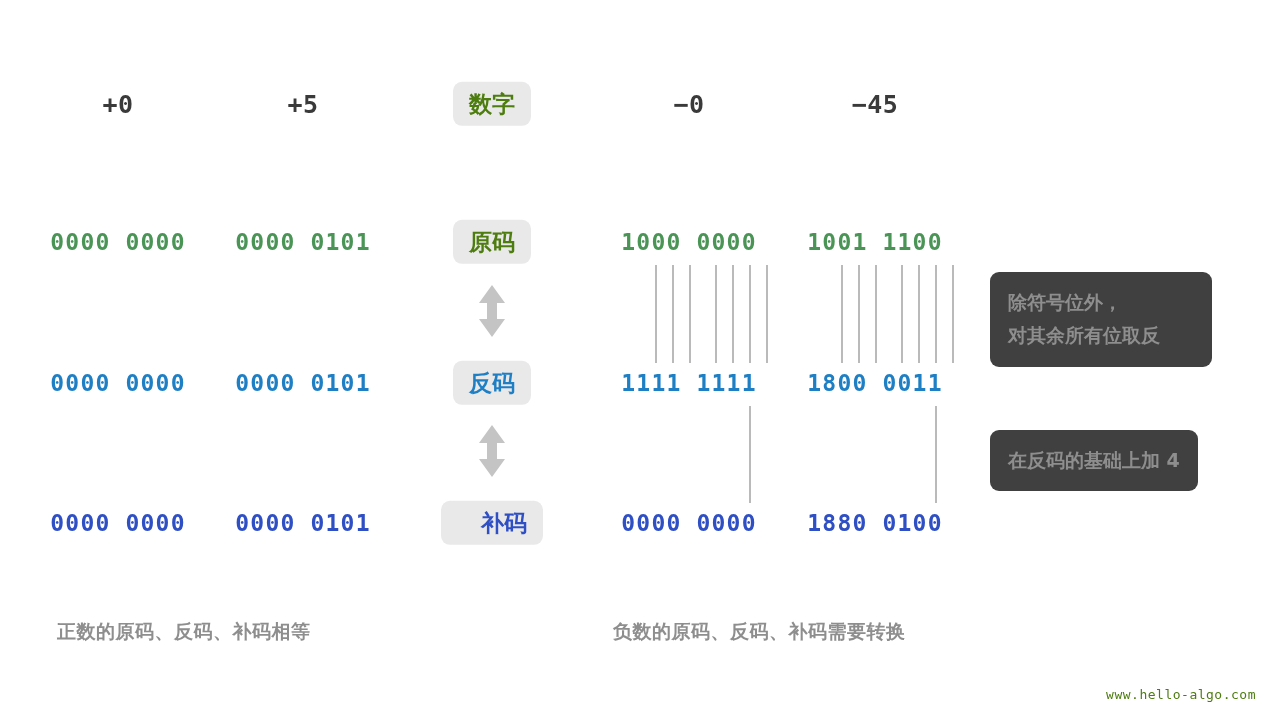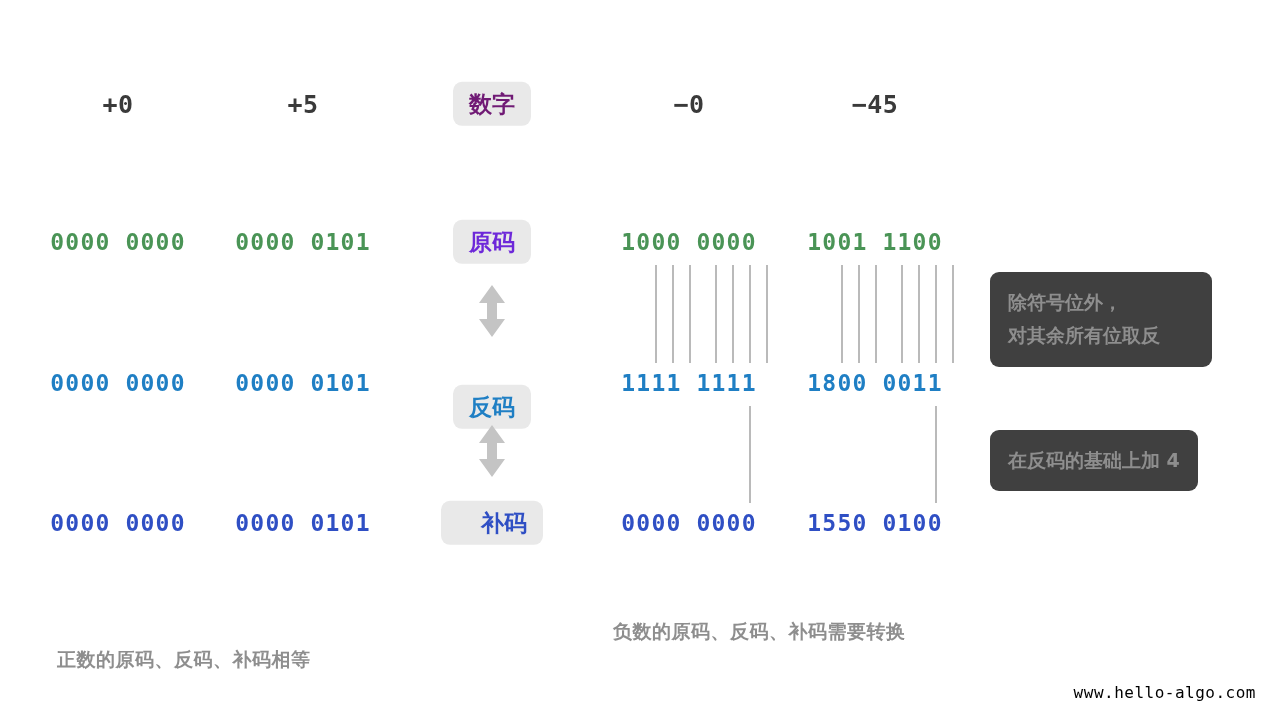--- a/index.html
+++ b/index.html
@@ -33,23 +33,23 @@
 
   
   .chip{
     position:absolute;transform:translate(-50%,-50%);
     background:#e9e9e9;border-radius:9px;
     padding:9px 16px;
     font-size:23px;font-weight:bold;
     line-height:1.15;
     white-space:nowrap;
   }
-  .chip.c-head{color:#701a75;}
-  .chip.c-yuan{color:#6d28d9;}
-  .chip.c-fan {color:#1f7fc4;margin-top:24px;}
+  .chip.c-head{color:#4d7c0f;}
+  .chip.c-yuan{color:#4d7c0f;}
+  .chip.c-fan {color:#1f7fc4;}
   .chip.c-bu  {color:#2f4fc4;padding-left:40px;}
 
   
   .note{
     position:absolute;
     background:#404040;border-radius:9px;
     color:#8e8e8e;font-size:19px;font-weight:bold;
     padding:14px 18px;line-height:1.75;
     white-space:pre-line;
   }
@@ -58,21 +58,21 @@
   .caption{
     position:absolute;
     color:#8e8e8e;font-size:19px;font-weight:bold;
     white-space:nowrap;letter-spacing:0.5px;
   }
 
   
   .watermark{
     position:absolute;right:24px;bottom:18px;
     font-family:"DejaVu Sans Mono","Liberation Mono",monospace;
-    font-size:16px;color:#000000;letter-spacing:0.5px;
+    font-size:13px;color:#4d7c0f;letter-spacing:0.5px;
   }
 
   
   .lines{position:absolute;left:0;top:0;width:1280px;height:720px;pointer-events:none;}
 
   
   .dbl-arrow{position:absolute;transform:translate(-50%,-50%);}
 </style>
 </head>
 <body>
@@ -110,21 +110,21 @@
   <div class="cell bits row-fan" style="left:875px;top:383px;">1800 0011</div>
 
   <div class="cell bits row-bu" style="left:118px;top:523px;">0000 0000</div>
 
   <div class="cell bits row-bu" style="left:303px;top:523px;">0000 0101</div>
 
   <div class="chip c-bu" style="left:492px;top:523px;">补码</div>
 
   <div class="cell bits row-bu" style="left:689px;top:523px;">0000 0000</div>
 
-  <div class="cell bits row-bu" style="left:875px;top:523px;">1550 0100</div>
+  <div class="cell bits row-bu" style="left:875px;top:523px;">1880 0100</div>
 
   <svg class="lines" viewBox="0 0 1280 720">
     <g stroke="#8c8c8c" stroke-width="1.2">
 
       <line x1="656" y1="265" x2="656" y2="363"></line>
       <line x1="673" y1="265" x2="673" y2="363"></line>
       <line x1="690" y1="265" x2="690" y2="363"></line>
       <line x1="716" y1="265" x2="716" y2="363"></line>
       <line x1="733" y1="265" x2="733" y2="363"></line>
       <line x1="750" y1="265" x2="750" y2="363"></line>
@@ -153,19 +153,19 @@
     <svg width="34" height="56" viewBox="0 0 34 56">
       <path d="M17 2 L30 20 L22 20 L22 36 L30 36 L17 54 L4 36 L12 36 L12 20 L4 20 Z" fill="#c4c4c4"></path>
     </svg>
   </div>
 
   <div class="note" style="left:990px;top:272px;width:186px;">除符号位外，
 对其余所有位取反</div>
 
   <div class="note" style="left:990px;top:430px;">在反码的基础上加 4</div>
 
-  <div class="caption" style="left:57px;top:619px;margin-top:28px;">正数的原码、反码、补码相等</div>
+  <div class="caption" style="left:57px;top:619px;">正数的原码、反码、补码相等</div>
 
   <div class="caption" style="left:613px;top:619px;">负数的原码、反码、补码需要转换</div>
 
   <div class="watermark">www.hello-algo.com</div>
 
 </div>
 
 </body></html>

